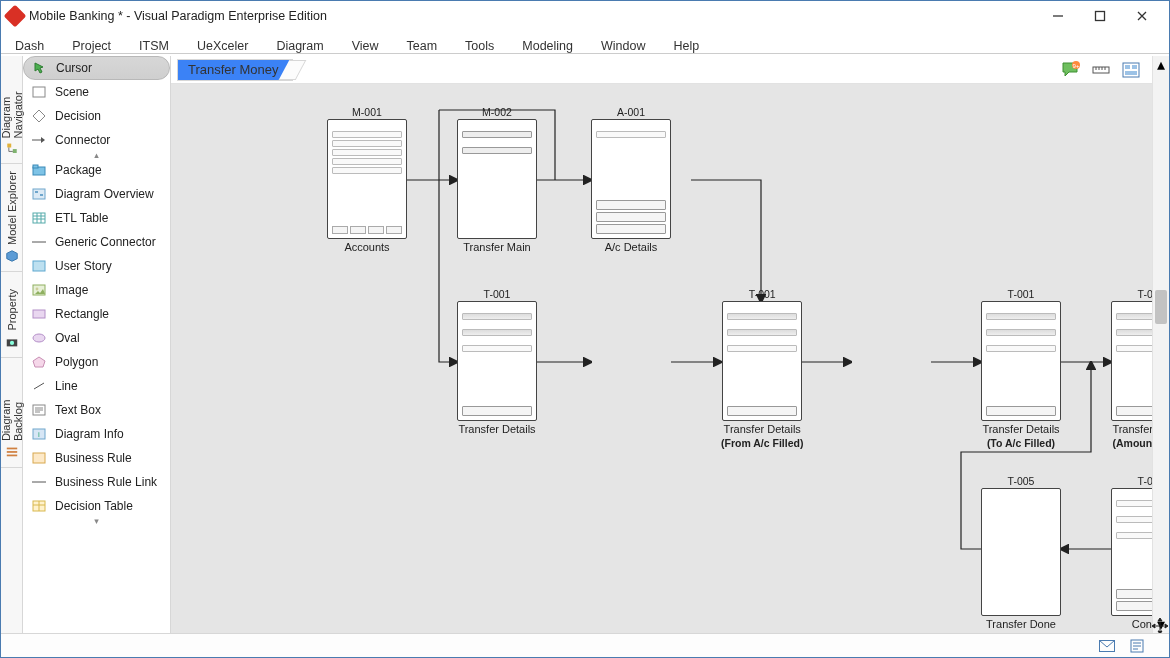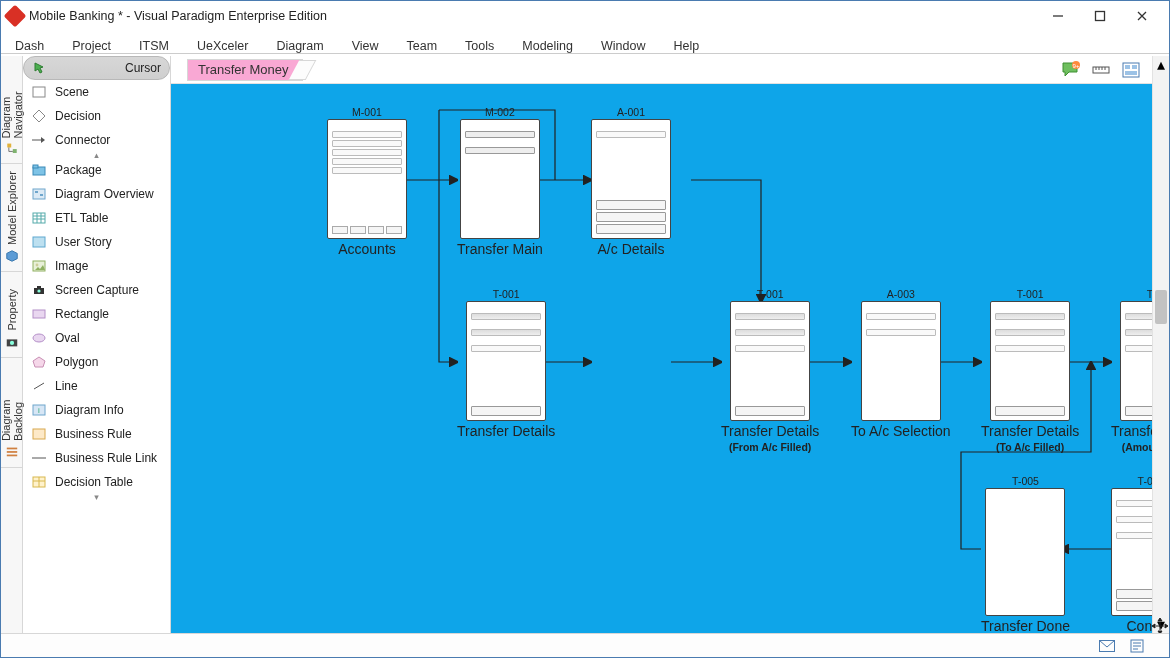--- a/index.html
+++ b/index.html
@@ -25,51 +25,51 @@
 .vstrip { width: 22px; background: #f7f7f7; border-right: 1px solid #d7d7d7; display: flex; flex-direction: column; }
 .vstrip .vtab { flex: none; height: 108px; border-bottom: 1px solid #d7d7d7; display: flex; align-items: flex-end; justify-content: center; padding-bottom: 4px; }
 .vstrip .vtab .glyph { width: 14px; height: 14px; margin-bottom: 4px; }
 .vstrip .vtab .rot { writing-mode: vertical-rl; transform: rotate(180deg); font-size: 11px; color: #333; }
 .vstrip .vtab.inner { display: flex; flex-direction: column; align-items: center; justify-content: flex-end; gap: 4px; }
 
 
 .palette { width: 148px; background: #fff; border-right: 1px solid #d7d7d7; overflow: hidden; }
 .palette ul { list-style: none; }
 .palette li { height: 24px; display: flex; align-items: center; padding: 0 8px; font-size: 12px; color: #222; gap: 8px; cursor: pointer; }
-.palette li.sel { background: linear-gradient(#d7d7d7,#cfcfcf); border: 1px solid #b8b8b8; border-radius: 12px; justify-content: space-between; }
+.palette li.sel { background: linear-gradient(#d7d7d7,#cfcfcf); border: 1px solid #b8b8b8; border-radius: 12px; }
 .palette li .ic { width: 16px; height: 14px; display:flex; align-items:center; justify-content:center;}
 .palette .grp-sep { height: 6px; display:flex; align-items:center; justify-content:center;}
 .palette .grp-sep::before { content:'▴'; font-size:9px; color:#888; }
 .palette .grp-sep.down::before { content:'▾'; }
 
 
 .canvas-wrap { flex: 1; position: relative; overflow: hidden; }
 .canvas-head { height: 28px; display:flex; align-items:center; border-bottom:1px solid #e2e2e2; }
-.canvas-head .bc { height: 22px; margin-left: 16px; display:flex; align-items:center; padding:0 14px 0 10px; font-size:13px; color:#333; background:#f9a8d4; border:1px solid #d7d7d7; border-right:none; position:relative;text-align:center;}
+.canvas-head .bc { height: 22px; margin-left: 6px; display:flex; align-items:center; padding:0 14px 0 10px; font-size:13px; color:#333; background:#3b82f6; border:1px solid #d7d7d7; border-right:none; position:relative;text-align:center;}
 .canvas-head .bc::after{content:'';position:absolute;right:-8px;top:0;bottom:0;width:16px;background:#fcfcfc;border:1px solid #d7d7d7;border-left:none;transform:skewX(-28deg);}
 .canvas-head .right { flex:1; display:flex; justify-content:flex-end; gap:8px; padding-right:10px;}
 .canvas-head .tbtn { width:22px; height:22px; display:flex; align-items:center; justify-content:center; cursor:pointer;}
-.canvas { position:absolute; top:28px; bottom:0; left:0; right:0; background:#0ea5e9; }
+.canvas { position:absolute; top:28px; bottom:0; left:0; right:0; background:#e5e5e5; }
 
 
 .vscroll { width: 17px; background:#f3f3f3; border-left:1px solid #e2e2e2; display:flex; flex-direction:column;}
 .vscroll .arr { height:17px; display:flex; align-items:center; justify-content:center; cursor:pointer;}
 .vscroll .track { flex:1; position:relative;}
 .vscroll .thumb { position:absolute; top:40%; height:34px; left:2px; right:2px; background:#c2c2c2; border-radius:2px;}
 
 
 .status { position:absolute; bottom:0; left:0; right:0; height:24px; border-top:1px solid #d7d7d7; display:flex; align-items:center; justify-content:flex-end; gap:14px; padding:0 24px; background:#fdfdfd;}
 .status .sic { width:16px; height:14px; display:flex; align-items:center; justify-content:center;}
 
 
 .node { position:absolute; display:flex; flex-direction:column; align-items:center;}
 .node .wid { font-size:10.5px; color:#222; margin-bottom:1px;}
 .node .wbox { width:80px; height:120px; border:1px solid #444; border-radius:2px; background:#fff; padding:4px; display:flex; flex-direction:column; position:relative;}
 .node .wbox.tall { height:128px;}
-.node .wcap { font-size:14px; color:#222; margin-top:2px; text-align:center; white-space:nowrap;}
+.node .wcap { font-size:11px; color:#222; margin-top:2px; text-align:center; white-space:nowrap;}
 .node .wcap.sub { font-size:10.5px;font-weight:bold; }
 .wbox .row{height:7px;border:1px solid #bbb;margin-bottom:2px;background:#f9f9f9;border-radius:1px;}
 .wbox .row.btn{background:#eee;border-color:#999;}
 .wbox .row.dd{background:linear-gradient(#ddd,#eee);}
 .wbox .row.txt{border:none;background:none;height:5px;}
 .wbox .fill{flex:1;}
 .wbox .bottom-btns{display:flex;gap:2px;}
 .wbox .bottom-btns .b{flex:1;height:8px;border:1px solid #aaa;background:#f5f5f5;}
 .wbox .cbtn{height:10px;border:1px solid #999;background:#f5f5f5;border-radius:1px;margin-top:2px;}
 
@@ -211,48 +211,46 @@
           <span class="ic">
             <svg width="14" height="12">
               <rect x="1" y="1" width="12" height="10" fill="#fff" stroke="#5aa"></rect>
               <path d="M1 4h12M1 7h12M5 1v10M9 1v10" stroke="#5aa"></path>
             </svg>
           </span>
           <span>ETL Table</span>
         </li>
         <li>
           <span class="ic">
+            <svg width="16" height="8">
+              <path d="M1 4h14" stroke="#555"></path>
+            </svg>
+          </span>
+          <span>Generic Connector</span>
+        </li>
+        <li>
+          <span class="ic">
             <svg width="14" height="12">
               <rect x="1" y="1" width="12" height="10" fill="#bde0f0" stroke="#5fa8cf"></rect>
             </svg>
           </span>
           <span>User Story</span>
         </li>
         <li>
           <span class="ic">
             <svg width="14" height="12">
               <rect x="1" y="1" width="12" height="10" fill="#e8f0d8" stroke="#8fb060"></rect>
               <circle cx="5" cy="5" r="1.4" fill="#cc9"></circle>
               <path d="M3 10l3-3 2 2 3-4 2 5z" fill="#8fb060"></path>
             </svg>
           </span>
           <span>Image</span>
         </li>
         <li>
           <span class="ic">
-            <svg width="14" height="12">
-              <rect x="2" y="4" width="10" height="6" fill="#333"></rect>
-              <circle cx="7" cy="7" r="1.6" fill="#8fd"></circle>
-              <rect x="5" y="2" width="4" height="2" fill="#333"></rect>
-            </svg>
-          </span>
-          <span>Screen Capture</span>
-        </li>
-        <li>
-          <span class="ic">
             <svg width="14" height="10">
               <rect x="1" y="1" width="12" height="8" fill="#e9d7f0" stroke="#b48fc8"></rect>
             </svg>
           </span>
           <span>Rectangle</span>
         </li>
         <li>
           <span class="ic">
             <svg width="14" height="10">
               <ellipse cx="7" cy="5" rx="6" ry="4" fill="#e9d7f0" stroke="#b48fc8"></ellipse>
@@ -268,20 +266,29 @@
           </span>
           <span>Polygon</span>
         </li>
         <li>
           <span class="ic">
             <svg width="14" height="10">
               <path d="M2 8L12 2" stroke="#555"></path>
             </svg>
           </span>
           <span>Line</span>
+        </li>
+        <li>
+          <span class="ic">
+            <svg width="14" height="12">
+              <rect x="1" y="1" width="12" height="10" fill="#fff" stroke="#888"></rect>
+              <path d="M3 4h8M3 6h8M3 8h5" stroke="#888"></path>
+            </svg>
+          </span>
+          <span>Text Box</span>
         </li>
         <li>
           <span class="ic">
             <svg width="14" height="12">
               <rect x="1" y="1" width="12" height="10" fill="#d7e6f5" stroke="#6fa6cc"></rect>
               <text x="7" y="9" font-size="8" text-anchor="middle" fill="#3a7">i</text>
             </svg>
           </span>
           <span>Diagram Info</span>
         </li>
@@ -426,31 +433,20 @@
             <div class="row txt"></div>
             <div class="row dd"></div>
             <div class="row txt"></div>
             <div class="row "></div>
             <div class="fill"></div>
             <div class="cbtn"></div>
           </div>
           <div class="wcap">Transfer Details</div>
           <div class="wcap sub">(From A/c Filled)</div>
         </div>
-        <div class="node" style="left: 680px; top: 204px;">
-          <div class="wid">A-003</div>
-          <div class="wbox">
-            <div class="row txt"></div>
-            <div class="row "></div>
-            <div class="row txt"></div>
-            <div class="row "></div>
-            <div class="fill"></div>
-          </div>
-          <div class="wcap">To A/c Selection</div>
-        </div>
         <div class="node" style="left: 810px; top: 204px;">
           <div class="wid">T-001</div>
           <div class="wbox">
             <div class="row txt"></div>
             <div class="row dd"></div>
             <div class="row txt"></div>
             <div class="row dd"></div>
             <div class="row txt"></div>
             <div class="row "></div>
             <div class="fill"></div>

